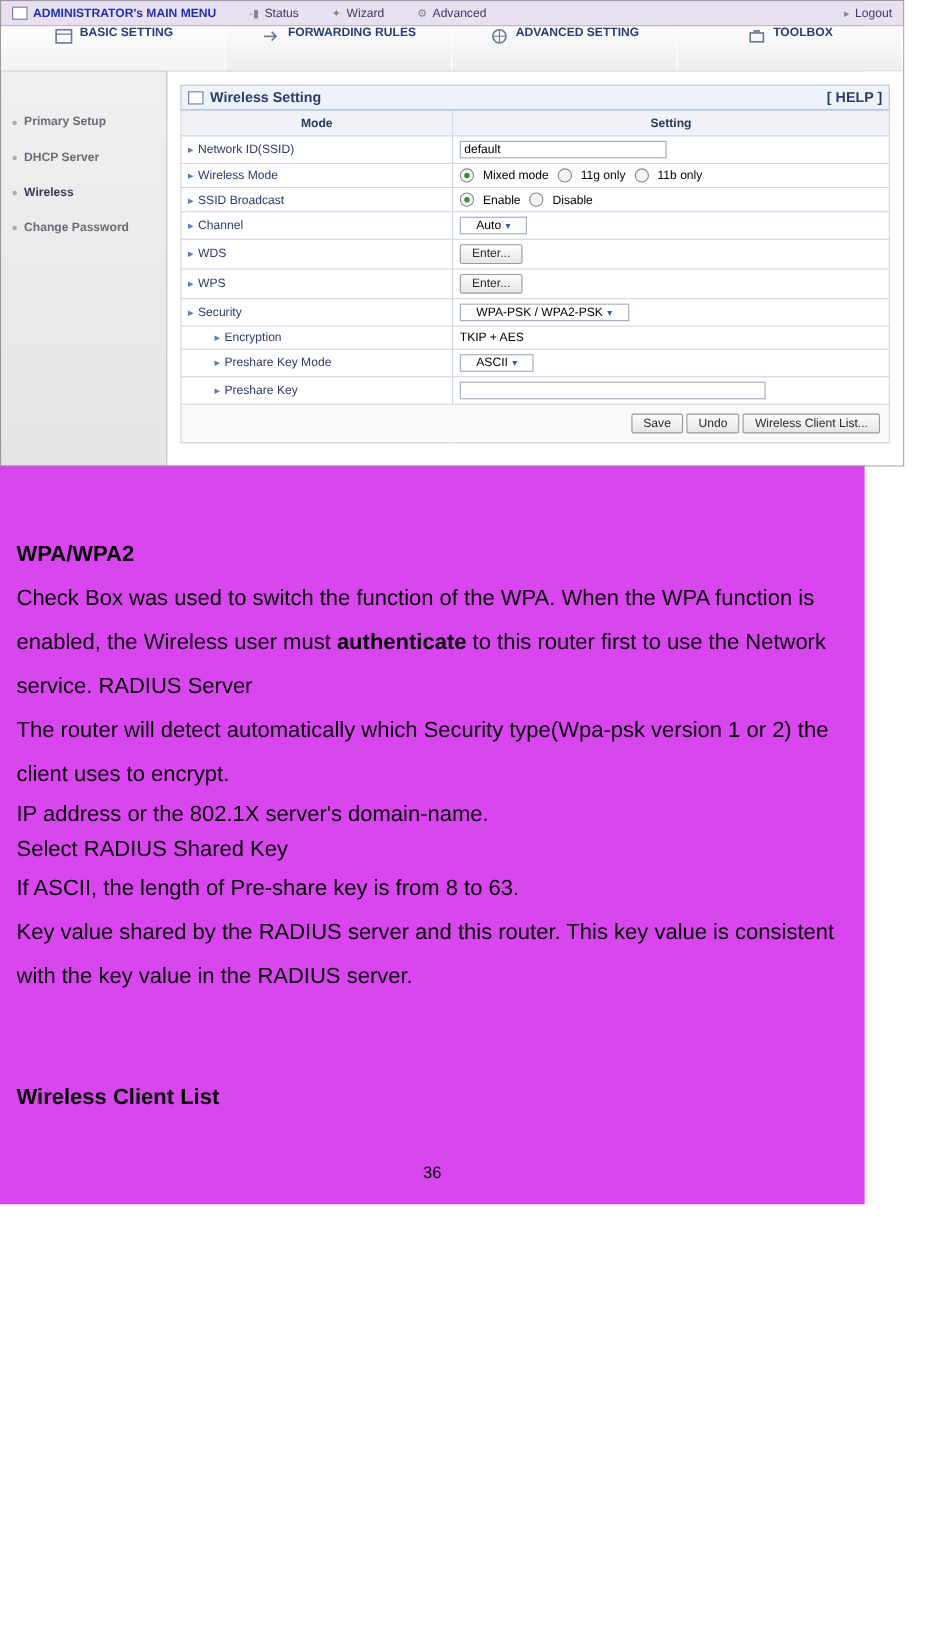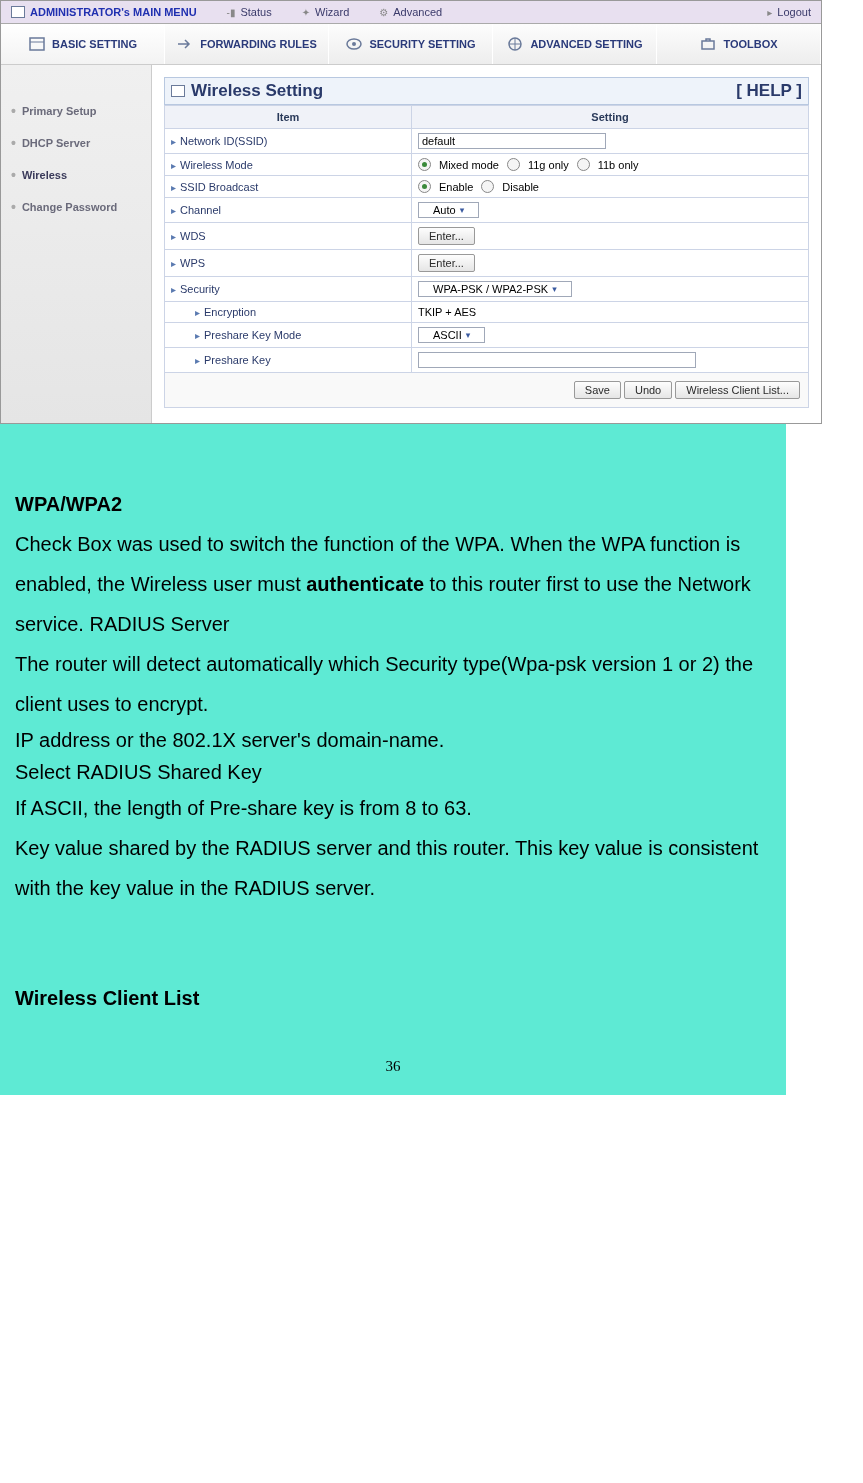--- a/index.html
+++ b/index.html
@@ -4,21 +4,21 @@
 <style>
   body {
     margin: 0;
     padding: 0;
     font-family: Arial, sans-serif;
     background: #fff;
     width: 863px;
   }
   .page {
     width: 786px;
-    background: #5eead4;
+    background: #d946ef;
     position: relative;
   }
   .screenshot-area {
     width: 820px;
     margin: 0 0 0 0;
     border: 1px solid #999;
   }
   .topbar {
     background: #e8e0f0;
     border-bottom: 1px solid #aaa;
@@ -44,21 +44,21 @@
   .bullet { color:#888; font-size:10px; }
   .tabbar {
     height: 40px;
     display: flex;
     background: #f5f5f5;
     border-bottom: 1px solid #ccc;
   }
   .tab {
     flex: 1;
     display: flex;
-    align-items: center;
+    align-items: flex-start;
     justify-content: center;
     gap: 6px;
     font-size: 11px;
     font-weight: bold;
     color: #2a3a7a;
     border-right: 1px solid #fff;
     position: relative;
     background: linear-gradient(#fdfdfd, #ededed);
   }
   .tab.active {
@@ -91,21 +91,21 @@
   .sidebar-item.active { color: #3a3a5a; }
   .main-panel {
     flex: 1;
     padding: 12px;
     background: #fff;
   }
   .panel-title {
     background: #eef3fa;
     border: 1px solid #b8c8e0;
     padding: 3px 6px;
-    font-size: 17px;
+    font-size: 13px;
     color: #2a3a6a;
     display: flex;
     justify-content: space-between;
     align-items:center;
   }
   .panel-title .left { display:flex; align-items:center; gap:6px; font-weight: bold;}
   .panel-title .help { color:#2a3a6a; font-weight:bold; }
   .form-table {
     width: 100%;
     border-collapse: collapse;
@@ -180,21 +180,20 @@
   }
   .doc-text .heading {
     font-weight: bold;
     margin-top: 10px;
   }
   .bold { font-weight: bold; }
   .page-number {
     text-align:center;
     font-size: 15px;
     padding: 40px 0 20px 0;
-    font-family: Liberation Serif, serif;
   }
 </style>
 </head>
 <body>
 
 <div class="page">
   <div class="screenshot-area">
 
     <div class="topbar">
       <div class="topbar-left">
@@ -233,29 +232,20 @@
         </span>
         <span>BASIC SETTING</span>
       </div>
       <div class="tab">
         <span class="tab-icon">
           <svg viewBox="0 0 18 18">
               <path d="M2 9 L12 9 M9 5 L13 9 L9 13" fill="none" stroke="#6a7a9a" stroke-width="1.5"></path>
             </svg>
         </span>
         <span>FORWARDING RULES</span>
-      </div>
-      <div class="tab">
-        <span class="tab-icon">
-          <svg viewBox="0 0 18 18">
-              <ellipse cx="9" cy="9" rx="7" ry="5" fill="none" stroke="#6a7a9a" stroke-width="1.5"></ellipse>
-              <circle cx="9" cy="9" r="2" fill="#6a7a9a"></circle>
-            </svg>
-        </span>
-        <span>SECURITY SETTING</span>
       </div>
       <div class="tab">
         <span class="tab-icon">
           <svg viewBox="0 0 18 18">
               <circle cx="9" cy="9" r="6" fill="none" stroke="#6a7a9a" stroke-width="1.5"></circle>
               <path d="M9 3 L9 15 M3 9 L15 9" stroke="#6a7a9a" stroke-width="1"></path>
             </svg>
         </span>
         <span>ADVANCED SETTING</span>
       </div>
@@ -295,21 +285,21 @@
           <div class="left">
             <span class="icon-box"></span>
             <span>Wireless Setting</span>
           </div>
           <span class="help">[ HELP ]</span>
         </div>
 
         <table class="form-table">
           <tbody>
               <tr>
-            <th>Item</th>
+            <th>Mode</th>
             <th>Setting</th>
           </tr>
 
 
           <tr>
             <td class="label"><span class="arrow">▸</span><span>Network ID(SSID)</span></td>
             <td><input class="input-text" style="width: 180px;" value="default"></td>
           </tr>
 
           <tr>

